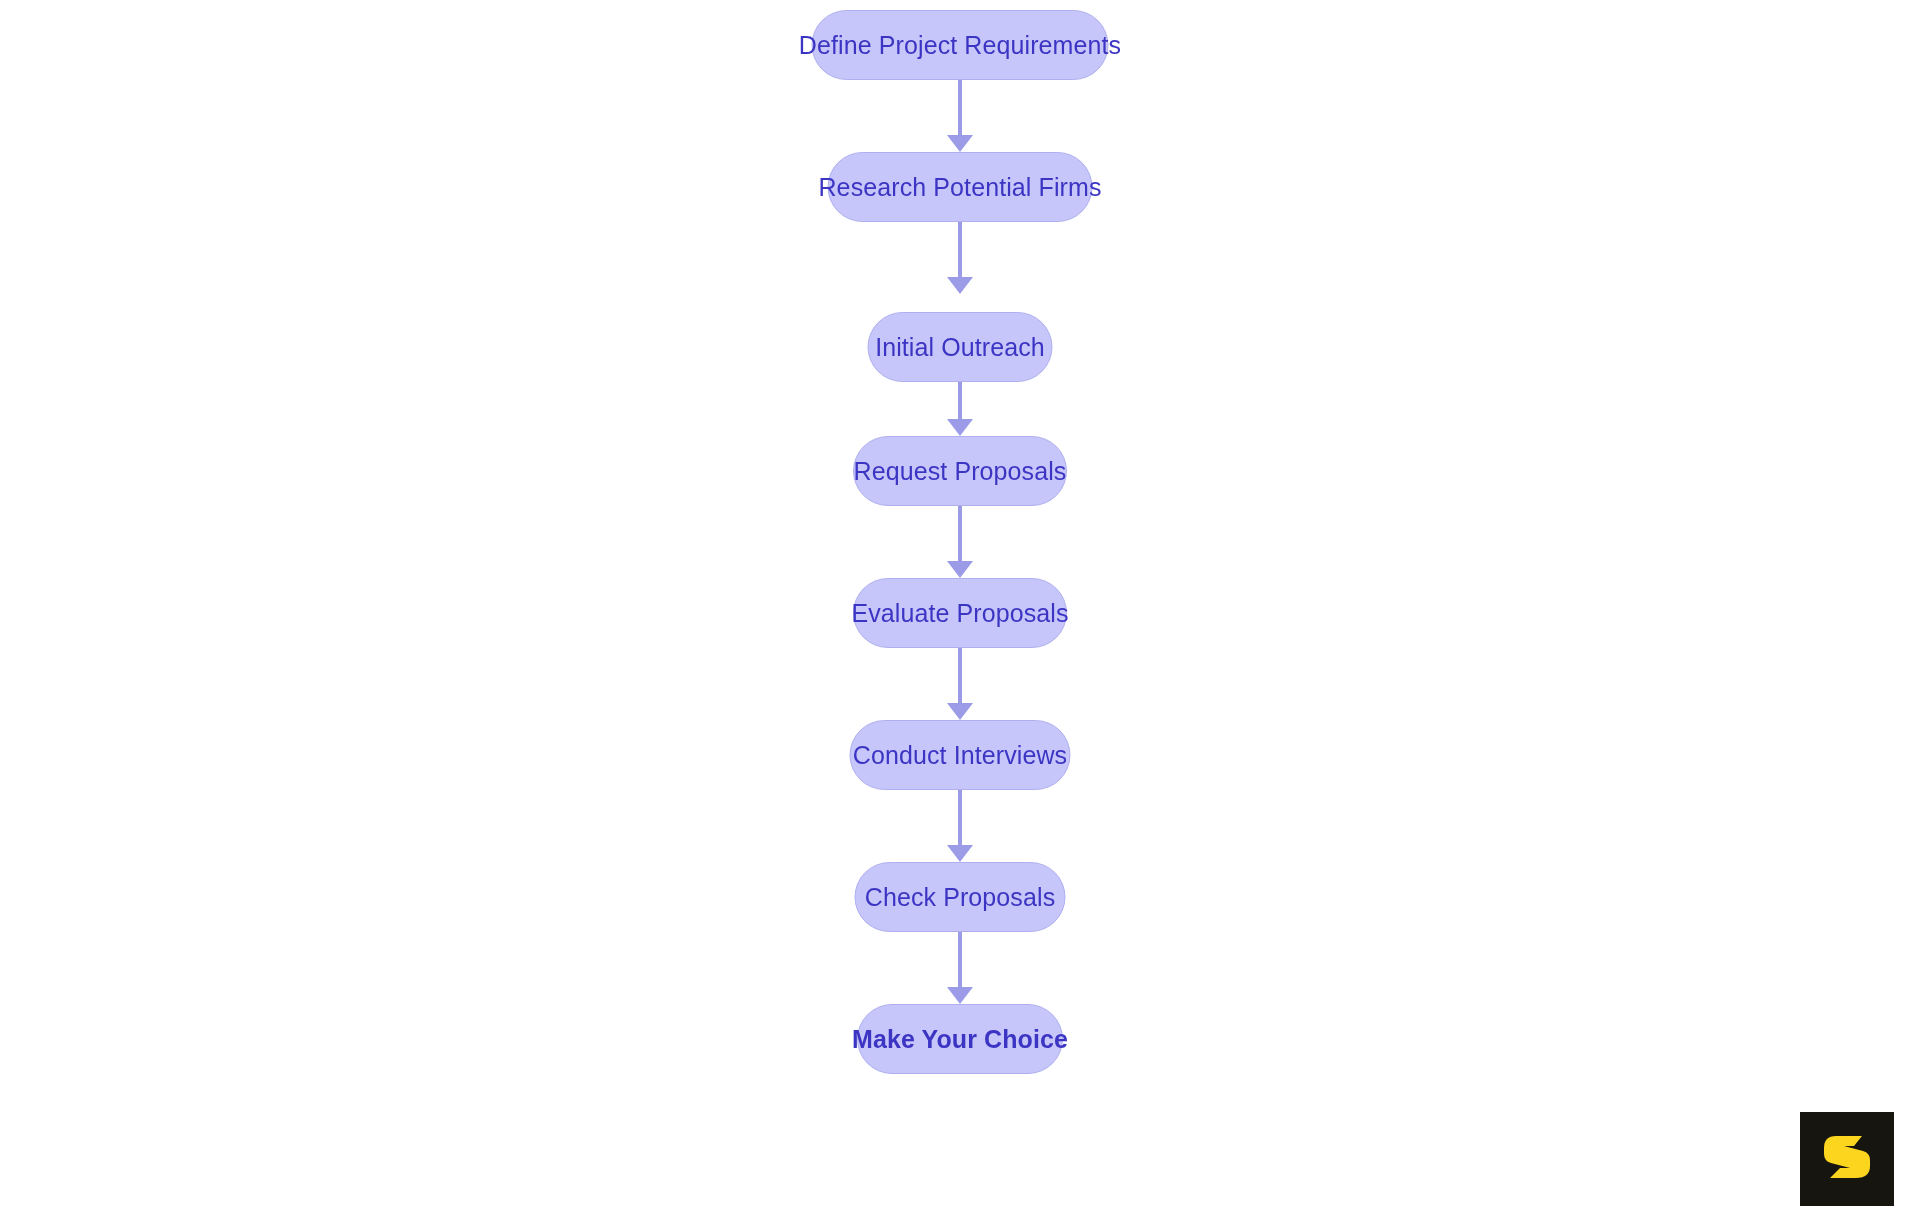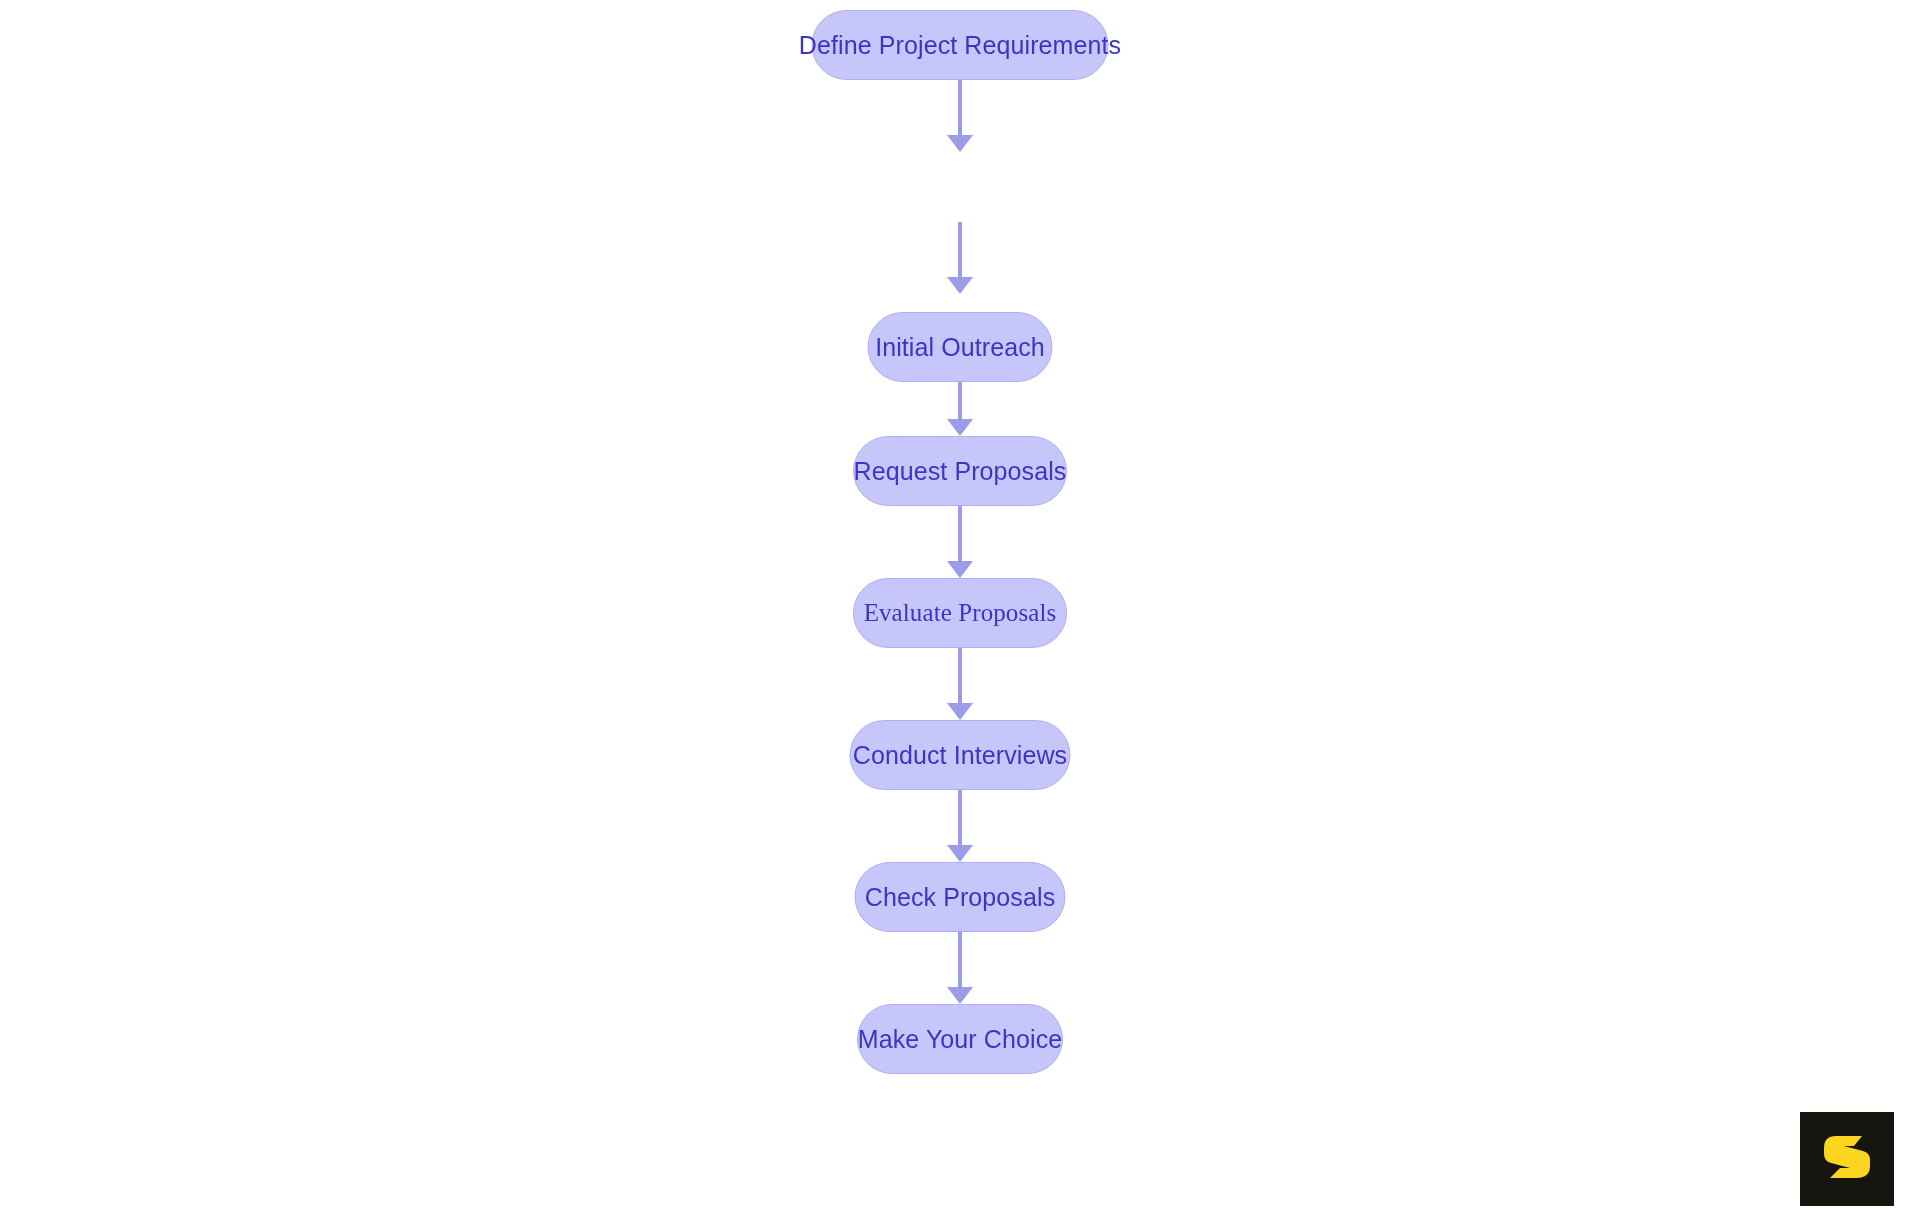--- a/index.html
+++ b/index.html
@@ -120,36 +120,39 @@
         <div class="line" style="height: 55px;"></div>
         <div class="head"></div>
       </div>
       <div class="connector" style="top: 932px; height: 72px;">
         <div class="line" style="height: 55px;"></div>
         <div class="head"></div>
       </div>
       <div class="node" style="top: 10px; width: 297px;">
         <span>Define Project Requirements</span>
       </div>
+      <div class="node" style="top: 152px; width: 265px;">
+        <span>Research Potential Firms</span>
+      </div>
       <div class="node" style="top: 312px; width: 185px;">
         <span>Initial Outreach</span>
       </div>
       <div class="node" style="top: 436px; width: 214px;">
         <span>Request Proposals</span>
       </div>
-      <div class="node" style="top: 578px; width: 214px; font-family: Liberation Serif, serif;">
+      <div class="node" style="top: 578px; width: 214px;">
         <span>Evaluate Proposals</span>
       </div>
       <div class="node" style="top: 720px; width: 221px; text-align: center;">
         <span>Conduct Interviews</span>
       </div>
       <div class="node" style="top: 862px; width: 211px;">
         <span>Check Proposals</span>
       </div>
-      <div class="node" style="top: 1004px; width: 206px;">
+      <div class="node" style="top: 1004px; width: 206px; font-weight: bold;">
         <span>Make Your Choice</span>
       </div>
     </div>
 
   <div class="logo">
     <svg width="62" height="62" viewBox="0 0 62 62">
       <path d="M46 8 H20 Q8 8 8 20 V26 Q8 33 15 35 L34 40 L24 40 L14 50 H40 Q54 50 54 38 V32 Q54 25 47 23 L28 18 L38 18 Z" fill="#fcd51e"></path>
     </svg>
   </div>
 

